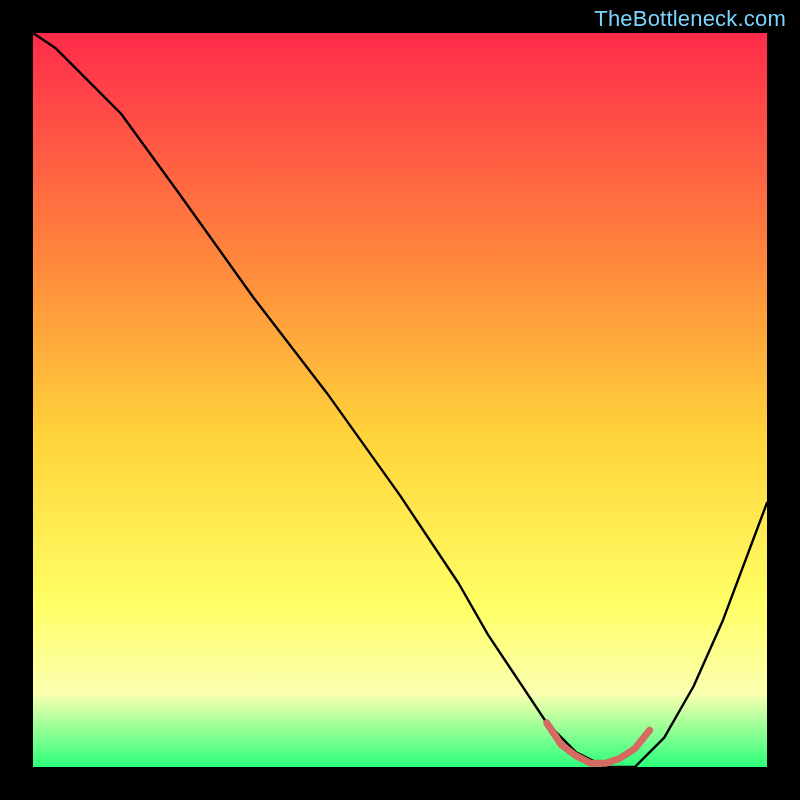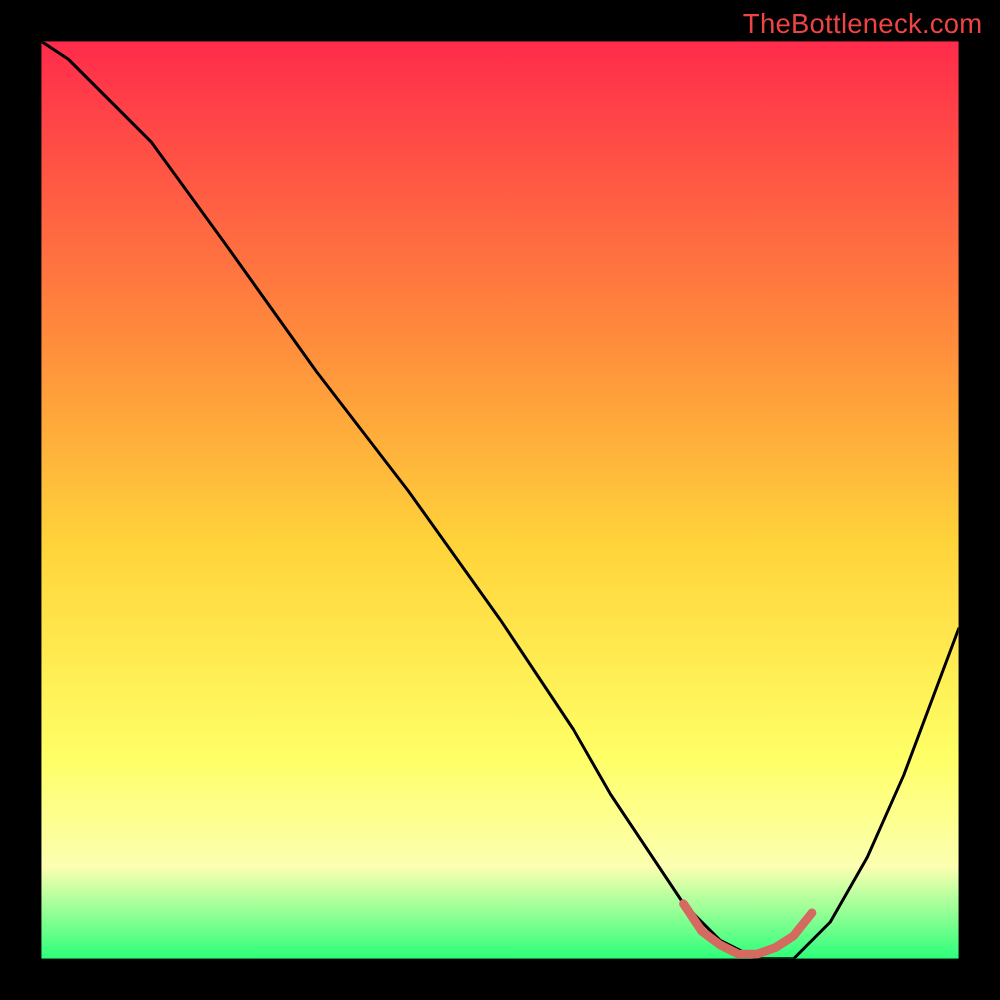--- a/index.html
+++ b/index.html
@@ -23,21 +23,21 @@
     position: absolute;
     left: 0;
     top: 0;
     width: 734px;
     height: 734px;
   }
   .watermark {
     position: absolute;
     top: 6px;
     right: 14px;
-    color: #ef4444;
+    color: #7dd3fc;
     font-size: 22px;
     font-weight: 500;
     letter-spacing: 0.2px;
     user-select: none;
     margin-left: 40px;
   }
 </style>
 </head>
 <body>
 

